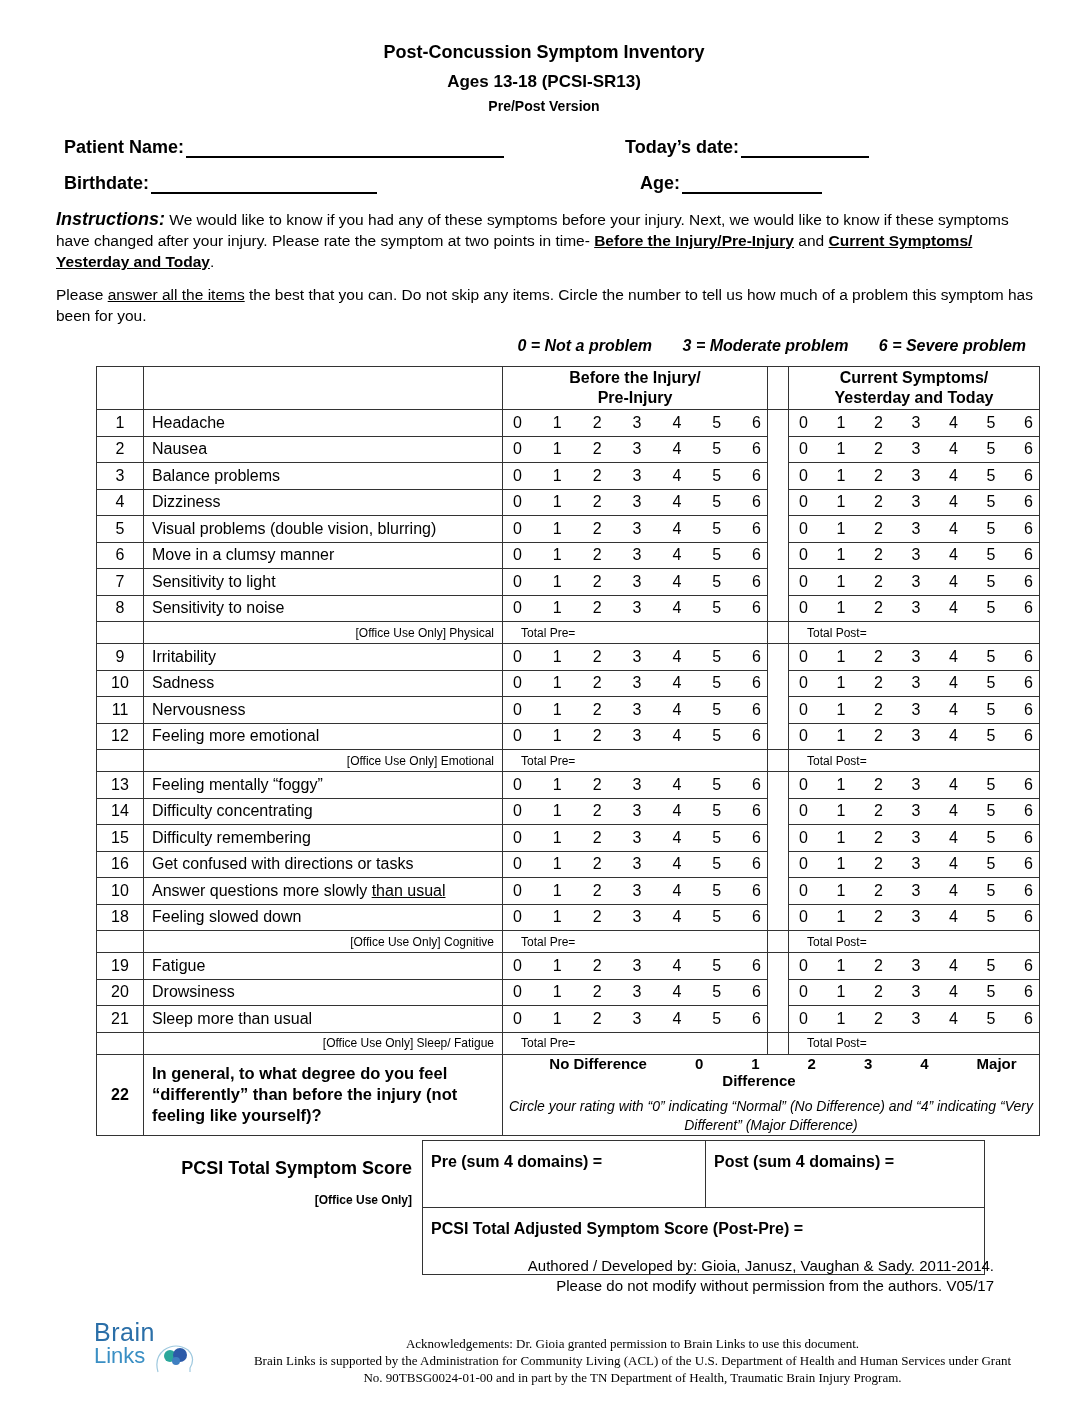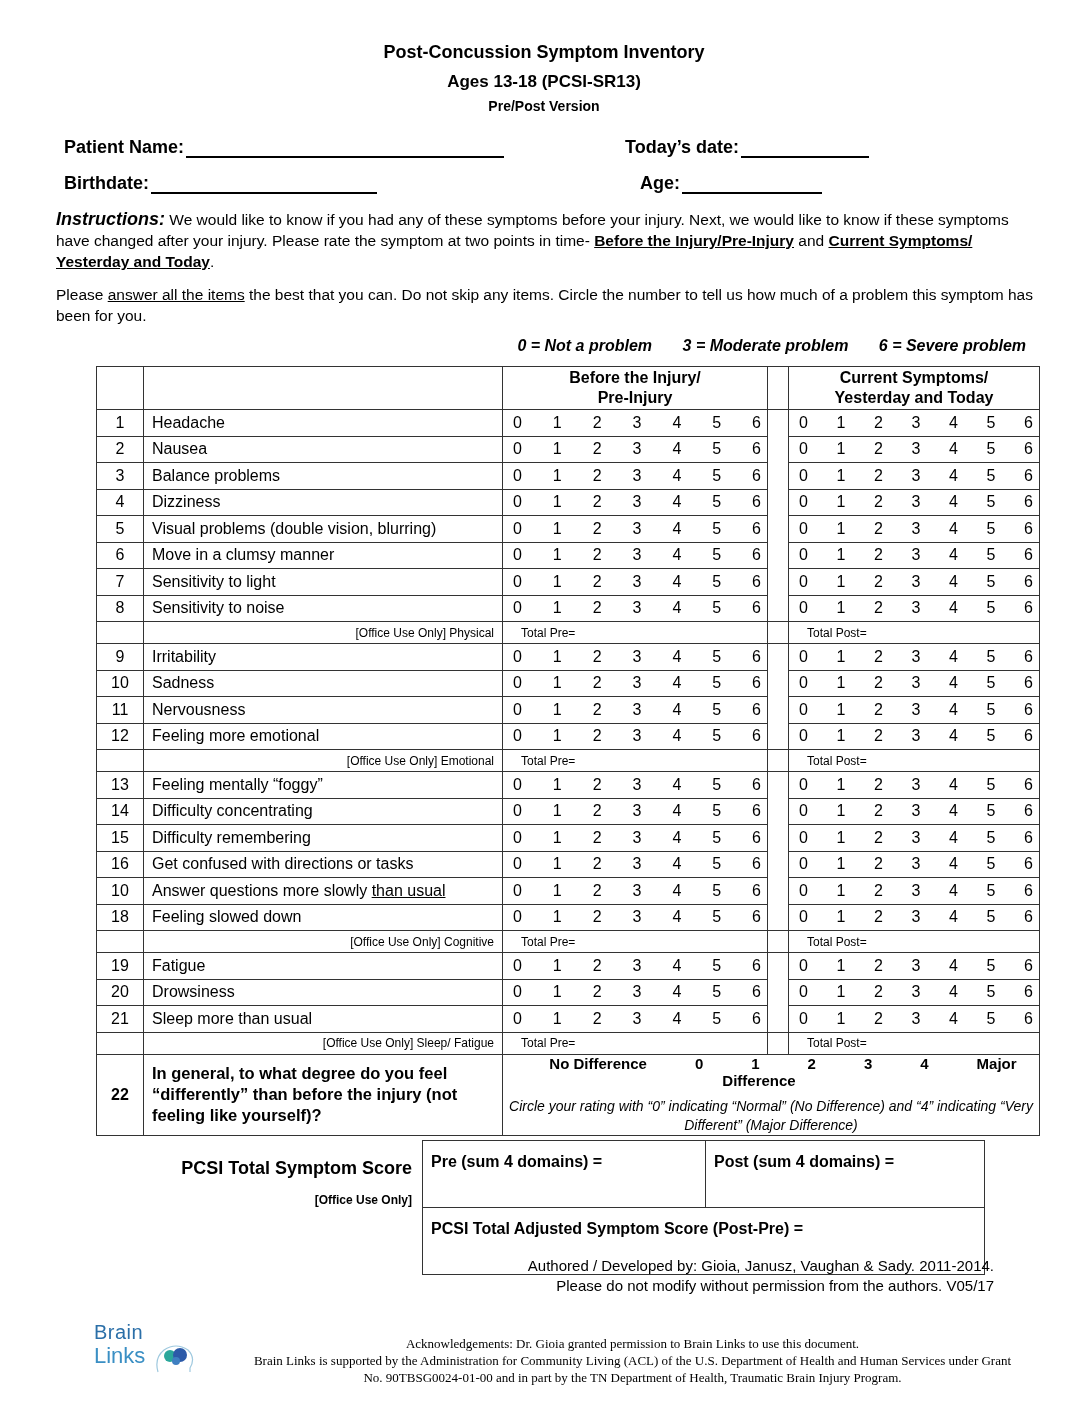--- a/index.html
+++ b/index.html
@@ -38,21 +38,21 @@
   .q22scale span { margin: 0 24px; }
   .q22note { text-align: center; font-style: italic; font-size: 14px; line-height: 19px; margin-top: 8px; }
 
   .totlabel { left: 120px; width: 292px; text-align: right; }
   .totbig { top: 1158px; font-weight: bold; font-size: 18px; }
   .totsmall { top: 1193px; font-weight: bold; font-size: 12px; }
   table.tot { position: absolute; left: 422px; top: 1140px; border-collapse: collapse; }
   table.tot td { border: 1.5px solid #333; font-weight: bold; font-size: 16px; padding: 12px 8px; height: 42px; vertical-align: top; padding-top: 12px; }
   .credits { right: 94px; top: 1256px; text-align: right; font-size: 15px; line-height: 20px; }
   .logo { left: 94px; top: 1318px; width: 110px; height: 60px; }
-  .logo .w1 { position: absolute; left: 0; top: 0; font-size: 20px; color: #2b6fa8; letter-spacing: 0.5px; line-height: 28px; }
+  .logo .w1 { position: absolute; left: 0; top: 0; font-size: 25px; color: #2b6fa8; letter-spacing: 0.5px; line-height: 28px; }
   .logo .w2 { position: absolute; left: 0; top: 26px; font-size: 22px; color: #3a8fc4; line-height: 24px; }
   .ack { left: 210px; width: 845px; top: 1335px; text-align: center; font-family: "Liberation Serif", serif; font-size: 13px; line-height: 17px; }
 </style>
 </head>
 <body>
 
 <div class="abs title t1">Post-Concussion Symptom Inventory</div>
 <div class="abs title t2">Ages 13-18 (PCSI-SR13)</div>
 <div class="abs title t3">Pre/Post Version</div>
 

